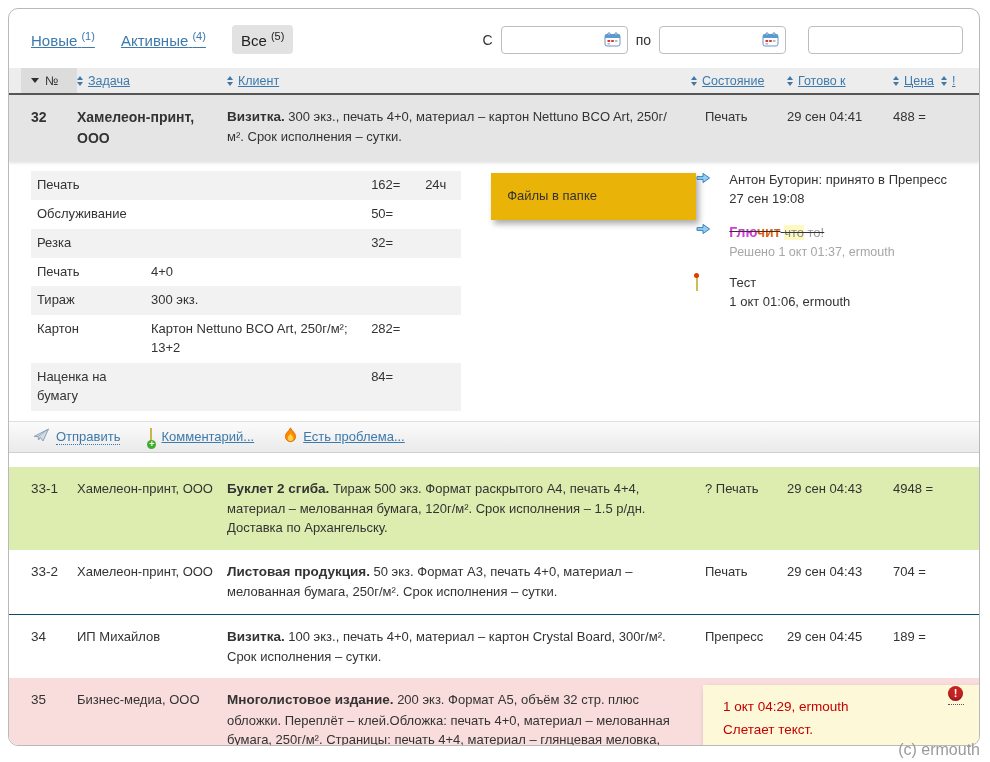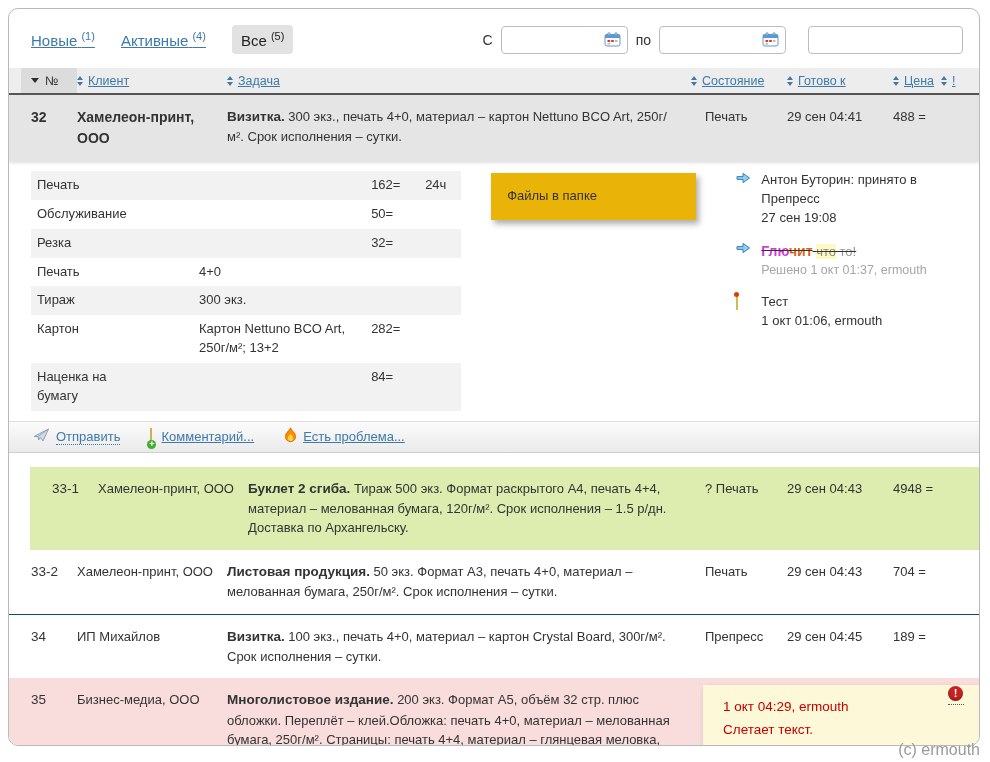--- a/index.html
+++ b/index.html
@@ -38,35 +38,35 @@
   .order { font-size:13px; line-height:1.5; padding-top:12px; padding-bottom:12px; cursor:pointer; }
   .order .cid { padding-left:10px; font-size:13.5px; }
   .order .cclient { padding-right:10px; }
   .order .ctask { padding-right:16px; }
   .order .cstatus { padding-left:14px; }
   .order .cready { white-space:nowrap; }
   .order .cprice { padding-left:14px; white-space:nowrap; }
   .ttl { font-weight:bold; font-size:13.5px; }
   .row-selected { background:#e5e5e5; box-shadow:0 2px 3px rgba(0,0,0,.12); }
   .row-selected .cid, .row-selected .cclient { font-weight:bold; font-size:14px; }
-  .row-green { background:#ddedb0;margin-left:21px; }
+  .row-green { background:#ddedb0; }
   .row-pink { background:#f9dcdc; position:relative; }
   .row-sep { border-top:1px solid #0c4a6e; }
   
   .expand { display:flex; align-items:flex-start; padding:10px 16px 8px 22px; }
   .dtable { width:442px; font-size:13px; }
   .drow { display:grid; grid-template-columns:114px 1fr 54px 36px; padding:5px 0 5px 6px; line-height:1.45; }
   .drow:nth-child(odd) { background:#f2f2f2; }
-  .dval { padding-right:10px;margin-left:48px; }
+  .dval { padding-right:10px; }
   .note-sticky {
     margin-left:30px; margin-top:2px; width:178px; background:#eab308;
     box-shadow:3px 4px 6px rgba(0,0,0,.32); padding:15px 16px 17px 16px; font-size:13px;
   }
   .activity { margin-left:auto; width:274px; font-size:13px; }
-  .act-item { display:flex; gap:8px; margin-bottom:13px;margin-left:40px; }
+  .act-item { display:flex; gap:16px; margin-bottom:13px; }
   .act-icon { flex:0 0 17px; padding-top:1px; }
   .act-text { line-height:1.45; }
   .meta-dark { color:#333; }
   .meta-gray { color:#a6a6a6; font-size:12.5px; }
   .strike { text-decoration:line-through; }
   .seg-a { color:#cf3ed0; font-weight:bold; font-size:14px; }
   .seg-b { color:#e0611c; font-weight:bold; font-size:14px; }
   .seg-c { background:#fef9c3; color:#8a8a8a; }
   .seg-d { color:#9a9a9a; }
   .noteicon { width:15px; height:15px; background:#f6e88b; border:1px solid #cdbd56; position:relative; box-sizing:border-box; }
@@ -148,28 +148,28 @@
   <div class="grid thead">
     <div class="th th-num">
         <span class="tri-down"></span>
         <span>№</span>
       </div>
     <div class="th">
         <span class="sort">
           <i class="up"></i>
           <i class="down"></i>
         </span>
+        <span class="hlink">Задача</span>
+      </div>
+    <div class="th">
+        <span class="sort">
+          <i class="up"></i>
+          <i class="down"></i>
+        </span>
         <span class="hlink">Клиент</span>
-      </div>
-    <div class="th">
-        <span class="sort">
-          <i class="up"></i>
-          <i class="down"></i>
-        </span>
-        <span class="hlink">Задача</span>
       </div>
     <div class="th">
         <span class="sort">
           <i class="up"></i>
           <i class="down"></i>
         </span>
         <span class="hlink">Состояние</span>
       </div>
     <div class="th">
         <span class="sort">

